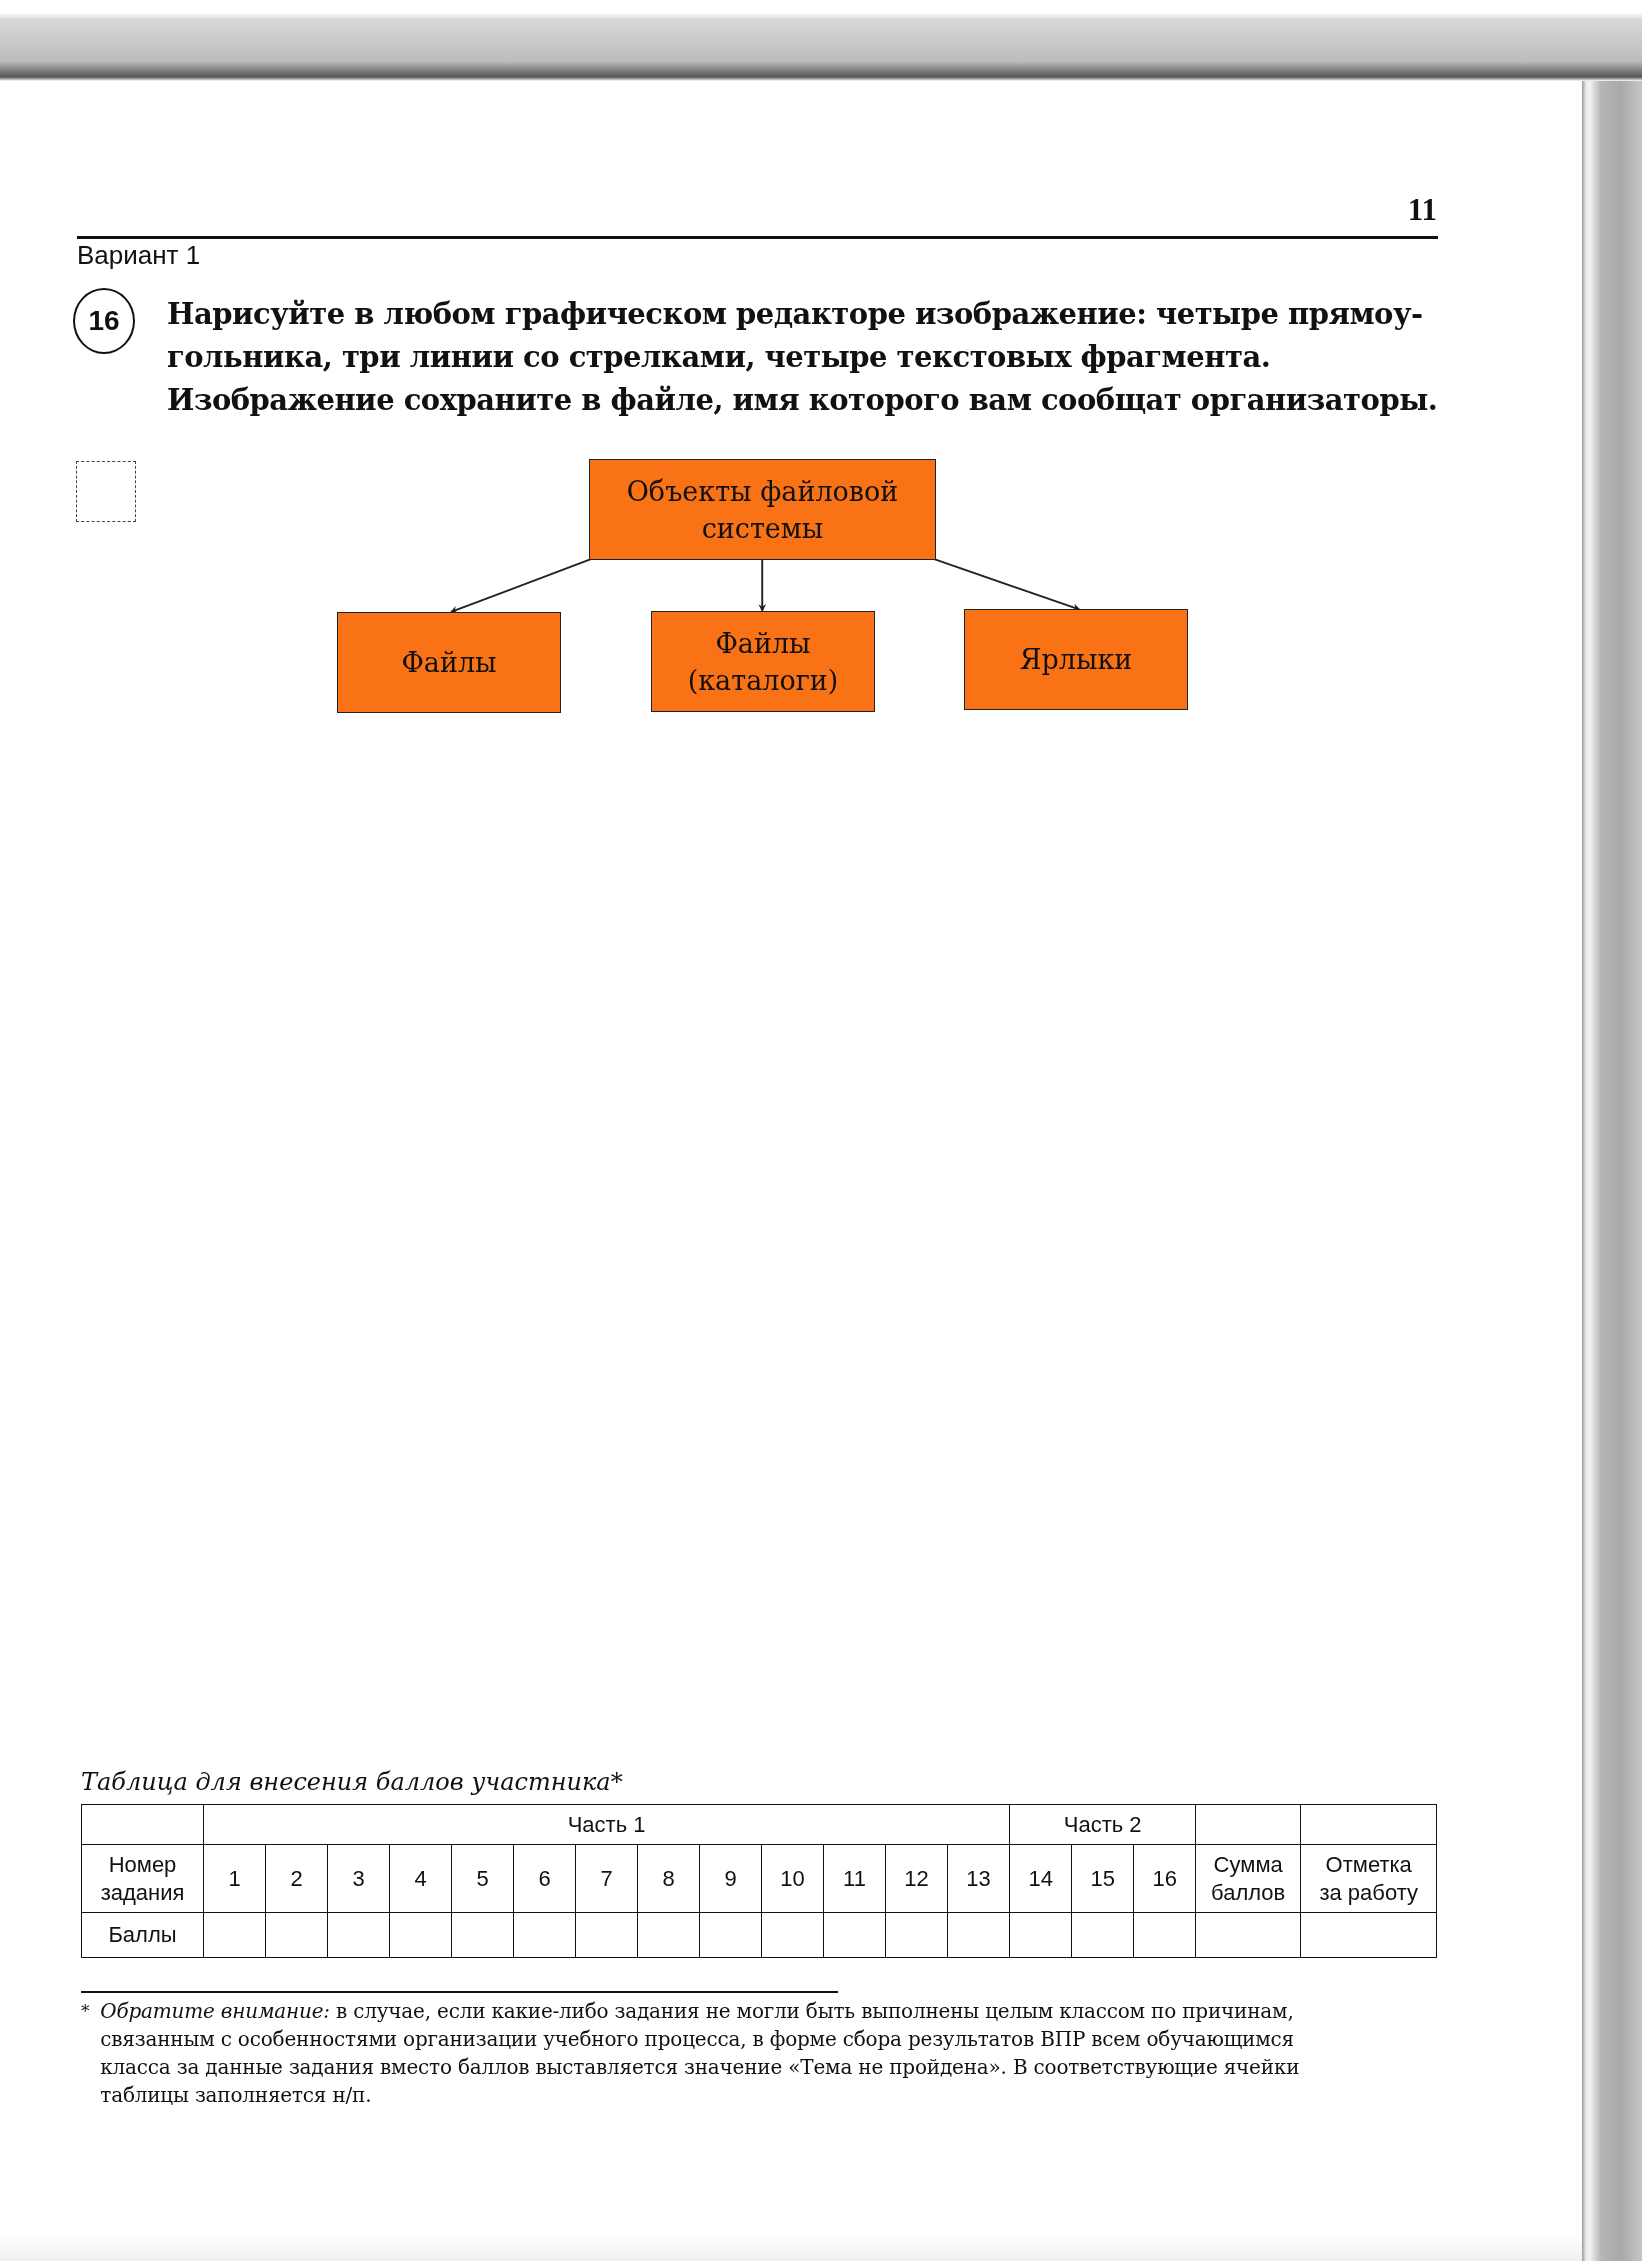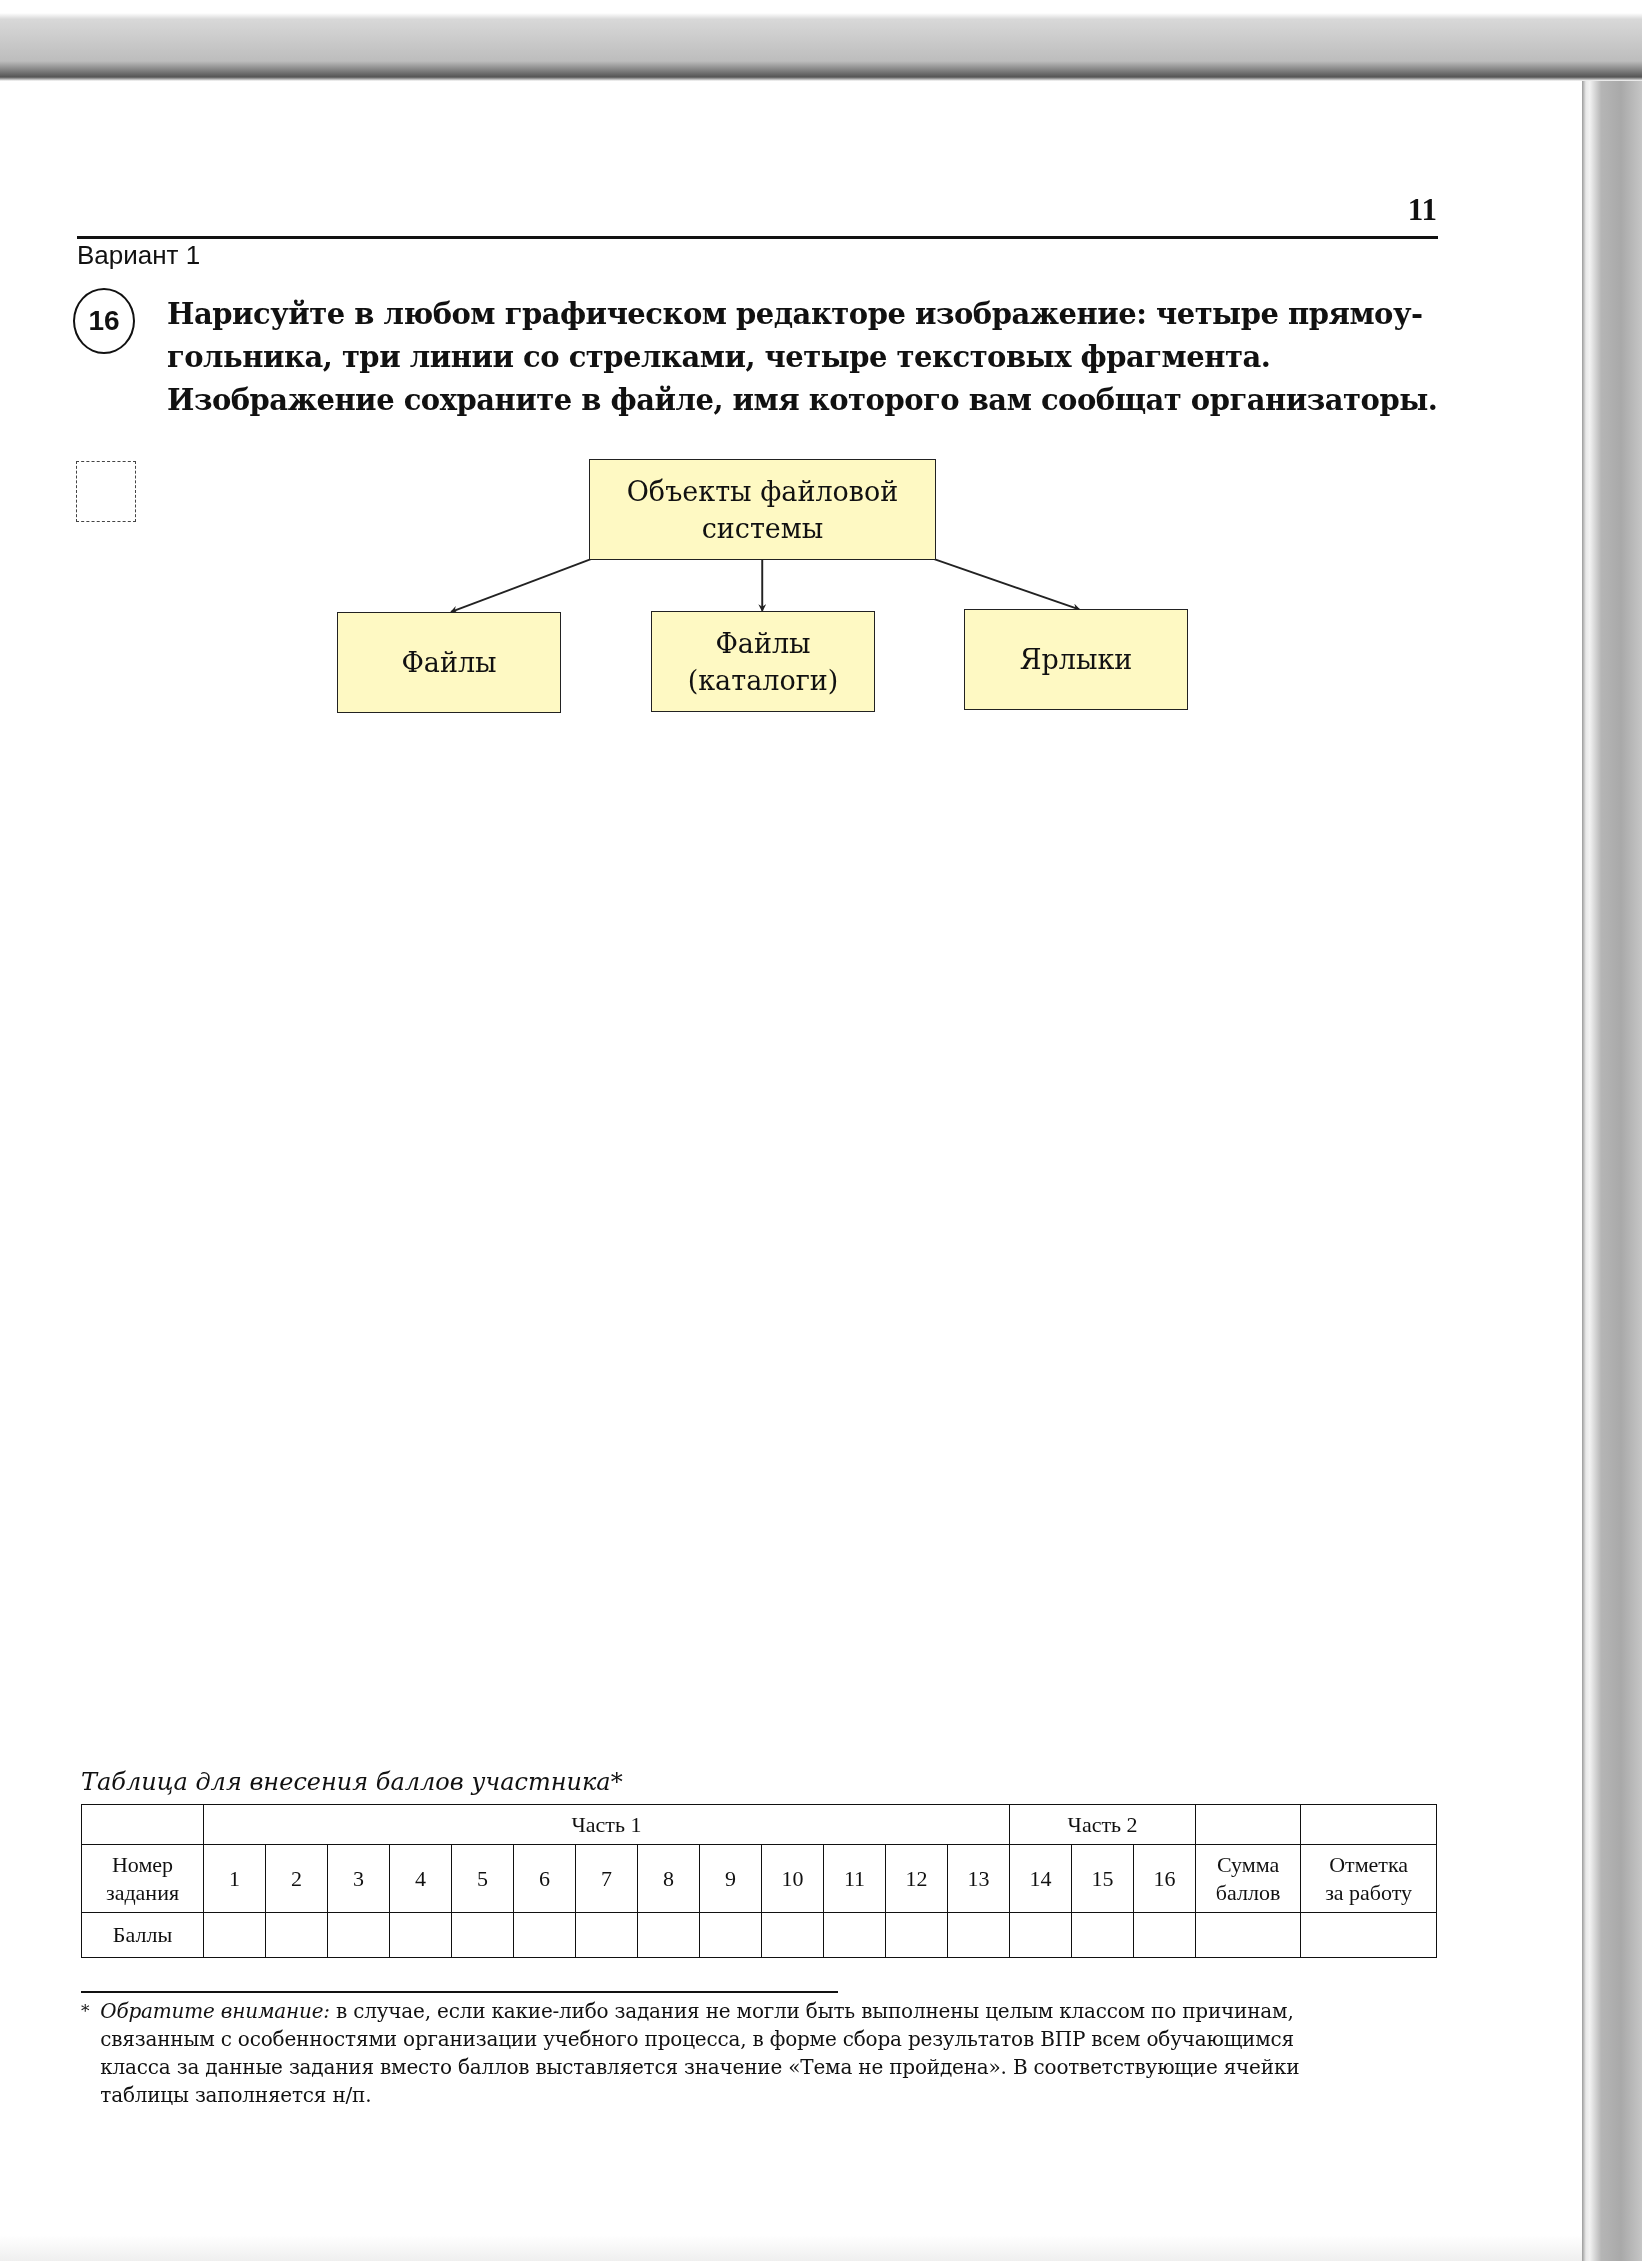--- a/index.html
+++ b/index.html
@@ -42,33 +42,33 @@
     position: absolute; left: 167px; top: 293px; width: 1276px;
     font-family: "DejaVu Serif", serif; font-size: 29px; font-weight: bold; line-height: 43px;
     letter-spacing: -0.5px;
   }
   .task-text div { white-space: nowrap; }
   .check-box {
     position: absolute; left: 76px; top: 461px; width: 58px; height: 59px;
     border: 1.9px dashed #444;
   }
   .node {
-    position: absolute; border: 1.9px solid #222; background: #fef9c3;
+    position: absolute; border: 1.9px solid #222; background: #f97316;
     display: flex; align-items: center; justify-content: center; text-align: center;
     font-family: "DejaVu Serif", serif; font-size: 27px; line-height: 37px;
   }
   .diagram-svg { position: absolute; left: 0; top: 0; }
   .table-caption {
     position: absolute; left: 81px; top: 1768px;
     font-family: "DejaVu Serif", serif; font-style: italic; font-size: 24px;
   }
   table.scores {
     position: absolute; left: 81px; top: 1804px; width: 1263px;
     border-collapse: collapse; table-layout: fixed;
-    font-family: Liberation Serif, serif; font-size: 22px; padding-left: 40px;
+    font-family: Liberation Sans, sans-serif; font-size: 22px; padding-left: 40px;
   }
   table.scores td {
     border: 1.9px solid #111; text-align: center; vertical-align: middle; padding: 0;
     line-height: 28px;
   }
   tr.r1 td { height: 39px; }
   tr.r2 td { height: 67px; }
   tr.r3 td { height: 44px; }
   .fn-rule {
     position: absolute; left: 81px; top: 1991px; width: 757px; height: 1.9px; background: #111;

